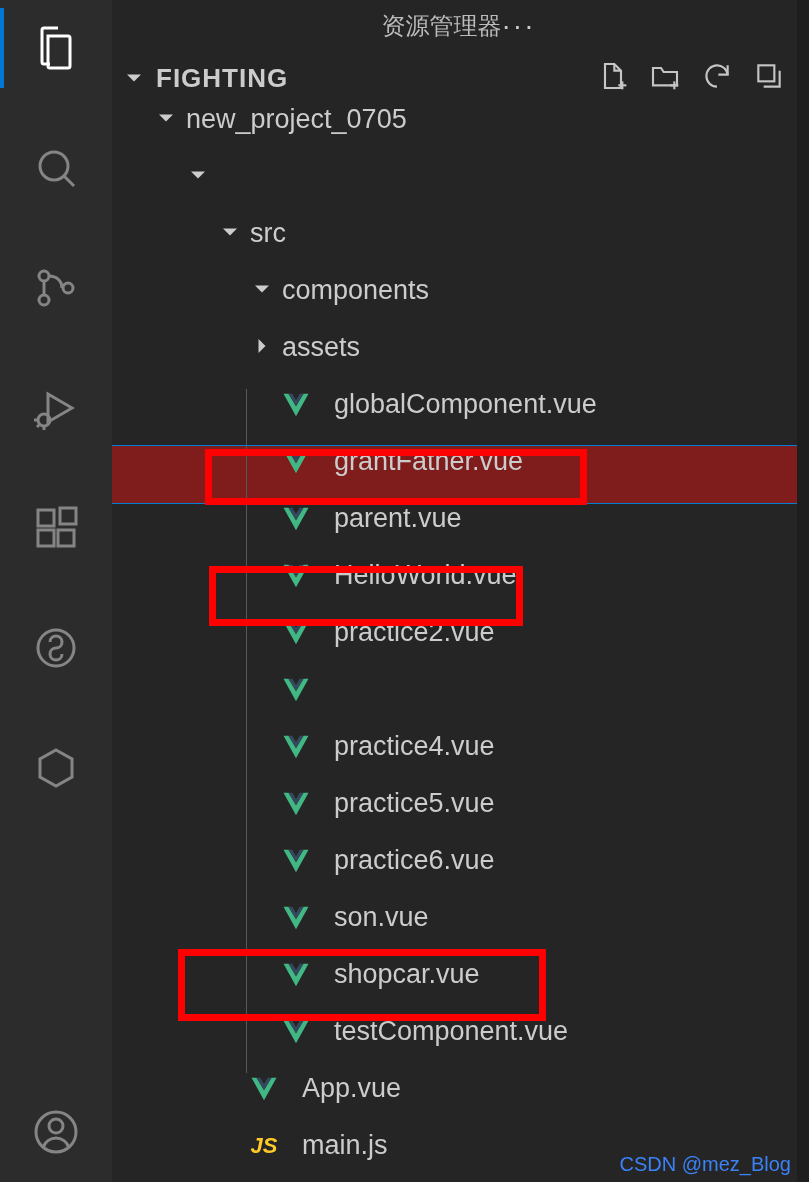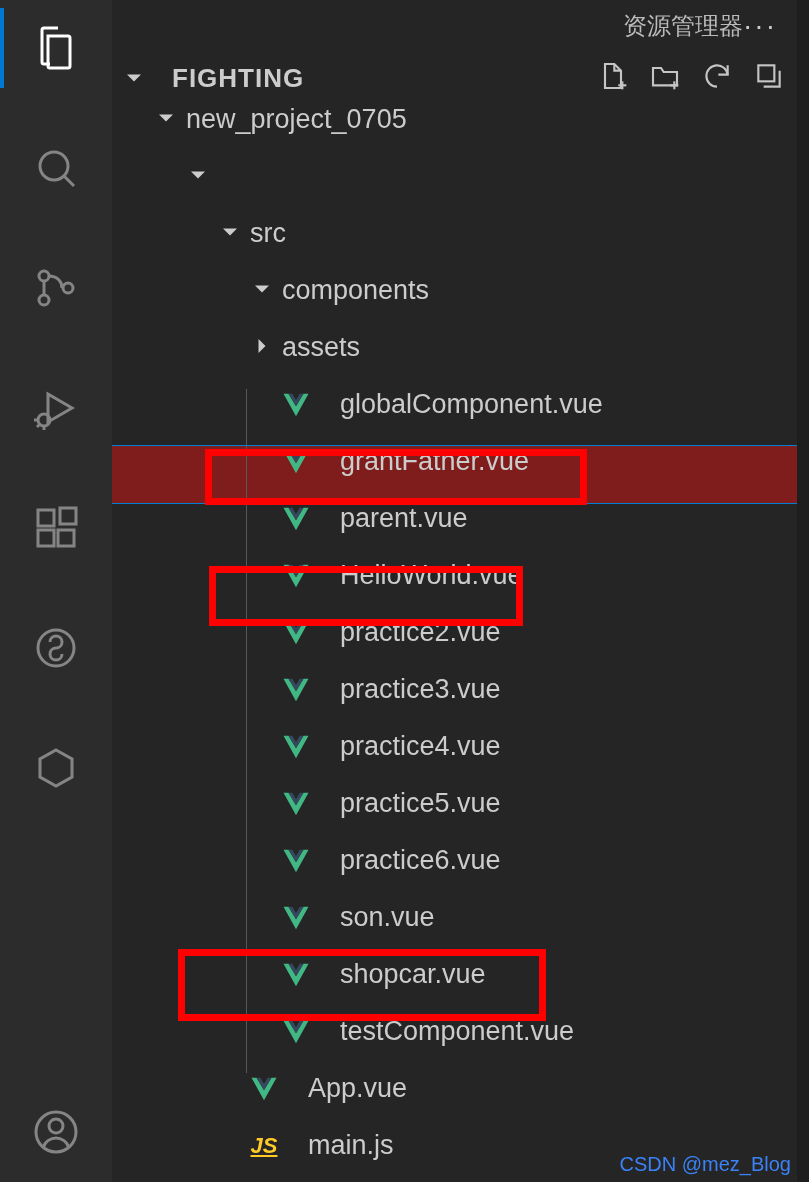--- a/index.html
+++ b/index.html
@@ -58,21 +58,21 @@
     }
     .sidebar {
       flex: 1;
       background: #252526;
       position: relative;
       overflow: hidden;
     }
     .sidebar-header {
       display: flex;
       align-items: center;
-      justify-content: flex-end;
+      justify-content: center;
       padding: 10px 20px 10px 28px;
       font-size: 24px;
       color: #bbbbbb;
     }
     .dots {
       display: flex;
       gap: 5px;
       color: #cccccc;
       font-size: 28px;
       letter-spacing: 2px;
@@ -80,21 +80,21 @@
     .section-header {
       display: flex;
       align-items: center;
       justify-content: space-between;
       padding: 8px 12px 8px 8px;
       color: #cccccc;
     }
     .section-title {
       display: flex;
       align-items: center;
-      gap: 18px;
+      gap: 2px;
       font-weight: 700;
       font-size: 26px;
       letter-spacing: 1px;
     }
     .section-actions {
       display: flex;
       gap: 20px;
       color: #c5c5c5;
     }
     .section-actions svg {
@@ -123,23 +123,22 @@
       justify-content: center;
       margin-right: 6px;
       flex-shrink: 0;
     }
     .icon {
       width: 32px;
       height: 32px;
       display: inline-flex;
       align-items: center;
       justify-content: center;
-      margin-right: 28px;
+      margin-right: 22px;
       flex-shrink: 0;
-      text-decoration: underline;
     }
     .vue-icon svg { width: 30px; height: 30px; }
     .js-icon {
       color: #ffca28;
       font-weight: 900;
       font-size: 22px;
       font-style: italic;
     }
     .label {
       color: #cccccc;
@@ -374,21 +373,20 @@
     </div>
 
     <div class="tree-row" style="padding-left:168px">
       <div class="indent-guide" style="left:134px"></div>
       <span class="icon vue-icon">
           <svg viewBox="0 0 24 24">
             <path fill="#41b883" d="M2 3h4l6 10L18 3h4L12 21z"></path>
             <path fill="#35495e" d="M6 3h3l3 5 3-5h3l-6 10z"></path>
           </svg>
         </span>
-      <span class="label">practice3.vue</span>
     </div>
 
     <div class="tree-row" style="padding-left:168px">
       <div class="indent-guide" style="left:134px"></div>
       <span class="icon vue-icon">
           <svg viewBox="0 0 24 24">
             <path fill="#41b883" d="M2 3h4l6 10L18 3h4L12 21z"></path>
             <path fill="#35495e" d="M6 3h3l3 5 3-5h3l-6 10z"></path>
           </svg>
         </span>

